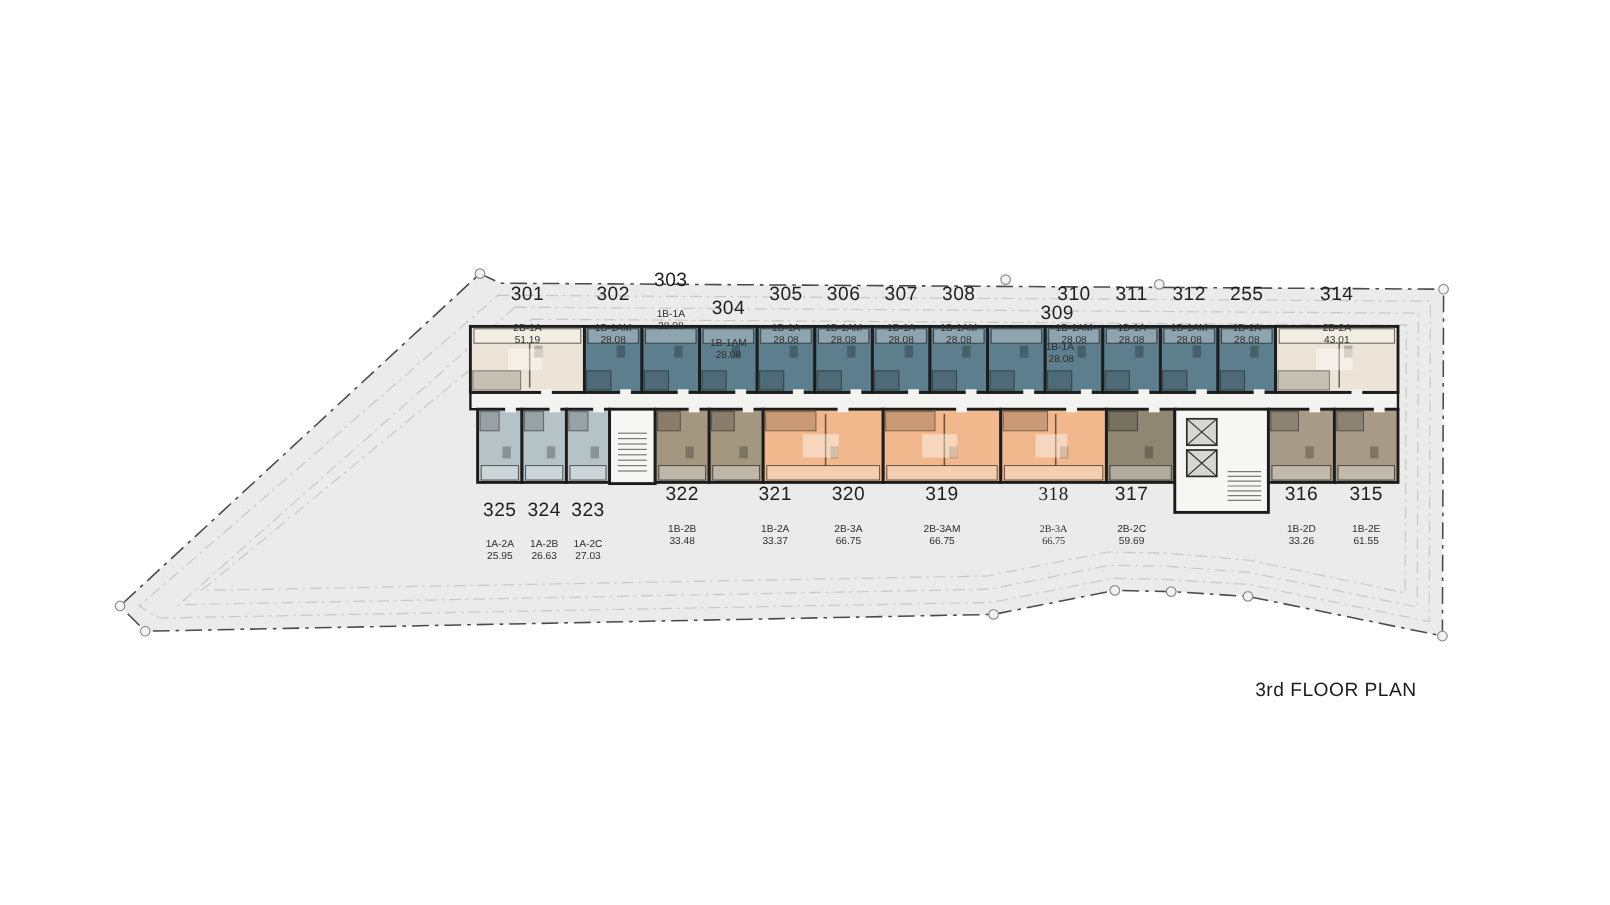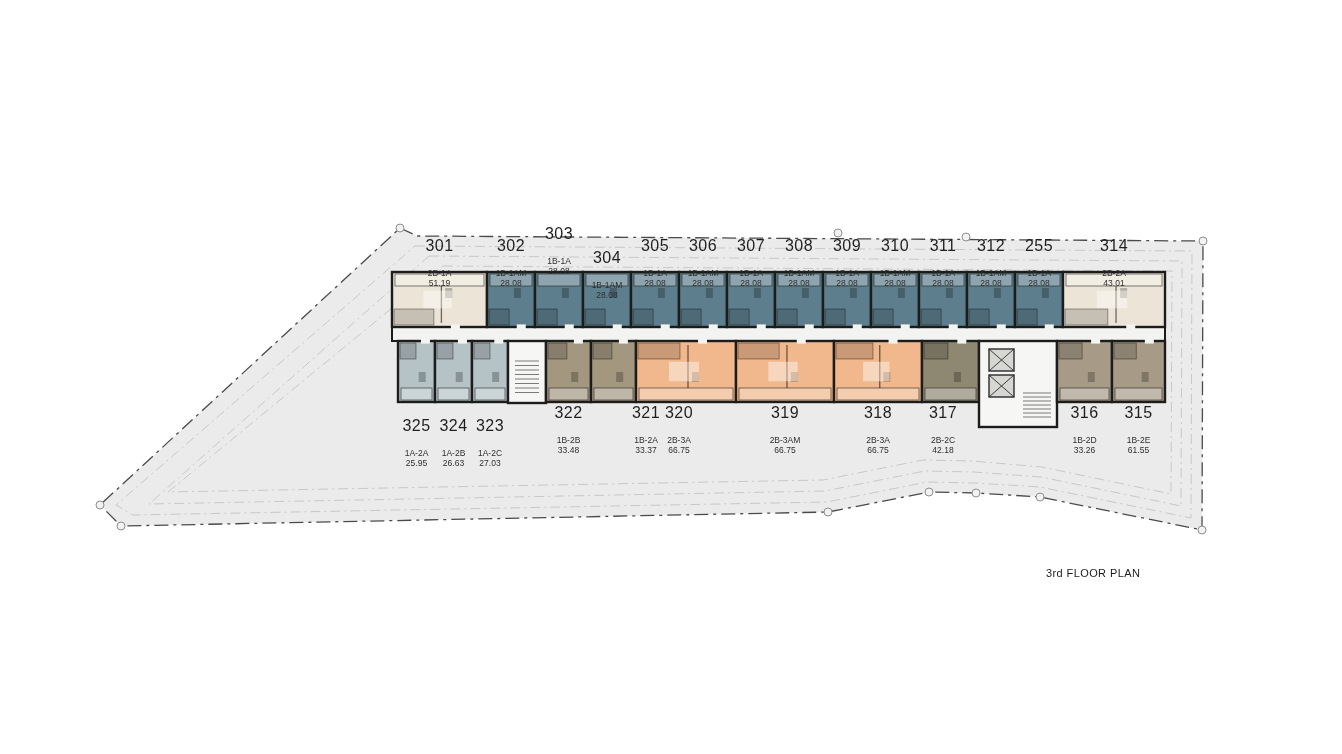--- a/index.html
+++ b/index.html
@@ -7,21 +7,21 @@
     position:relative;width:1342px;height:754px;background:#ffffff;
     font-family:"Liberation Sans",sans-serif;overflow:hidden;
   }
   .canvas svg{position:absolute;left:0;top:0;}
   #labels-layer{position:absolute;left:0;top:0;width:100%;height:100%;pointer-events:none;}
   .ulabel{position:absolute;width:96px;text-align:center;color:#1f1f1f;line-height:1.2;}
   .ulabel .no{font-size:16px;letter-spacing:.4px;}
   .ulabel .ty{font-size:8.5px;color:#2e2e2e;margin-top:13px;}
   .ulabel .ar{font-size:8.5px;color:#2e2e2e;}
   .plan-title{
-    position:absolute;left:1046px;top:567px;font-size:11px;color:#1c1c1c;letter-spacing:.4px;
+    position:absolute;left:1046px;top:567px;font-size:16px;color:#1c1c1c;letter-spacing:.4px;
   }
 </style>
 </head>
 <body>
 
 <div class="canvas">
 
   <svg width="1342" height="754" viewBox="0 0 1342 754">
 
     <polygon points="400,228 417,236 1203,241 1202,530 1040,497 976,493 929,492 828,512 121,526 100,505" fill="#ebebec" stroke="#4a4a4a" stroke-width="1.3" stroke-dasharray="14 5 3 5"></polygon>
@@ -298,21 +298,21 @@
       <div class="ulabel" style="left: 703px; top: 236px;">
         <div class="no">307</div>
         <div class="ty">1B-1A</div>
         <div class="ar">28.08</div>
       </div>
       <div class="ulabel" style="left: 751px; top: 236px;">
         <div class="no">308</div>
         <div class="ty">1B-1AM</div>
         <div class="ar">28.08</div>
       </div>
-      <div class="ulabel" style="left: 799px; top: 236px;">
+      <div class="ulabel" style="left: 799px; top: 252px; text-align: right;">
         <div class="no">309</div>
         <div class="ty">1B-1A</div>
         <div class="ar">28.08</div>
       </div>
       <div class="ulabel" style="left: 847px; top: 236px;">
         <div class="no">310</div>
         <div class="ty">1B-1AM</div>
         <div class="ar">28.08</div>
       </div>
       <div class="ulabel" style="left: 895px; top: 236px;">
@@ -353,39 +353,39 @@
       <div class="ulabel" style="left: 520.5px; top: 403px;">
         <div class="no">322</div>
         <div class="ty">1B-2B</div>
         <div class="ar">33.48</div>
       </div>
       <div class="ulabel" style="left: 598px; top: 403px;">
         <div class="no">321</div>
         <div class="ty">1B-2A</div>
         <div class="ar">33.37</div>
       </div>
-      <div class="ulabel" style="left: 631px; top: 403px;">
+      <div class="ulabel" style="left: 659px; top: 403px;">
         <div class="no">320</div>
         <div class="ty">2B-3A</div>
         <div class="ar">66.75</div>
       </div>
       <div class="ulabel" style="left: 737px; top: 403px;">
         <div class="no">319</div>
         <div class="ty">2B-3AM</div>
         <div class="ar">66.75</div>
       </div>
-      <div class="ulabel" style="left: 830px; top: 403px;">
+      <div class="ulabel" style="left: 830px; top: 403px; font-family: Liberation Serif, serif;">
         <div class="no">318</div>
         <div class="ty">2B-3A</div>
         <div class="ar">66.75</div>
       </div>
       <div class="ulabel" style="left: 895px; top: 403px;">
         <div class="no">317</div>
         <div class="ty">2B-2C</div>
-        <div class="ar">42.18</div>
+        <div class="ar">59.69</div>
       </div>
       <div class="ulabel" style="left: 1036.5px; top: 403px;">
         <div class="no">316</div>
         <div class="ty">1B-2D</div>
         <div class="ar">33.26</div>
       </div>
       <div class="ulabel" style="left: 1090.5px; top: 403px;">
         <div class="no">315</div>
         <div class="ty">1B-2E</div>
         <div class="ar">61.55</div>

